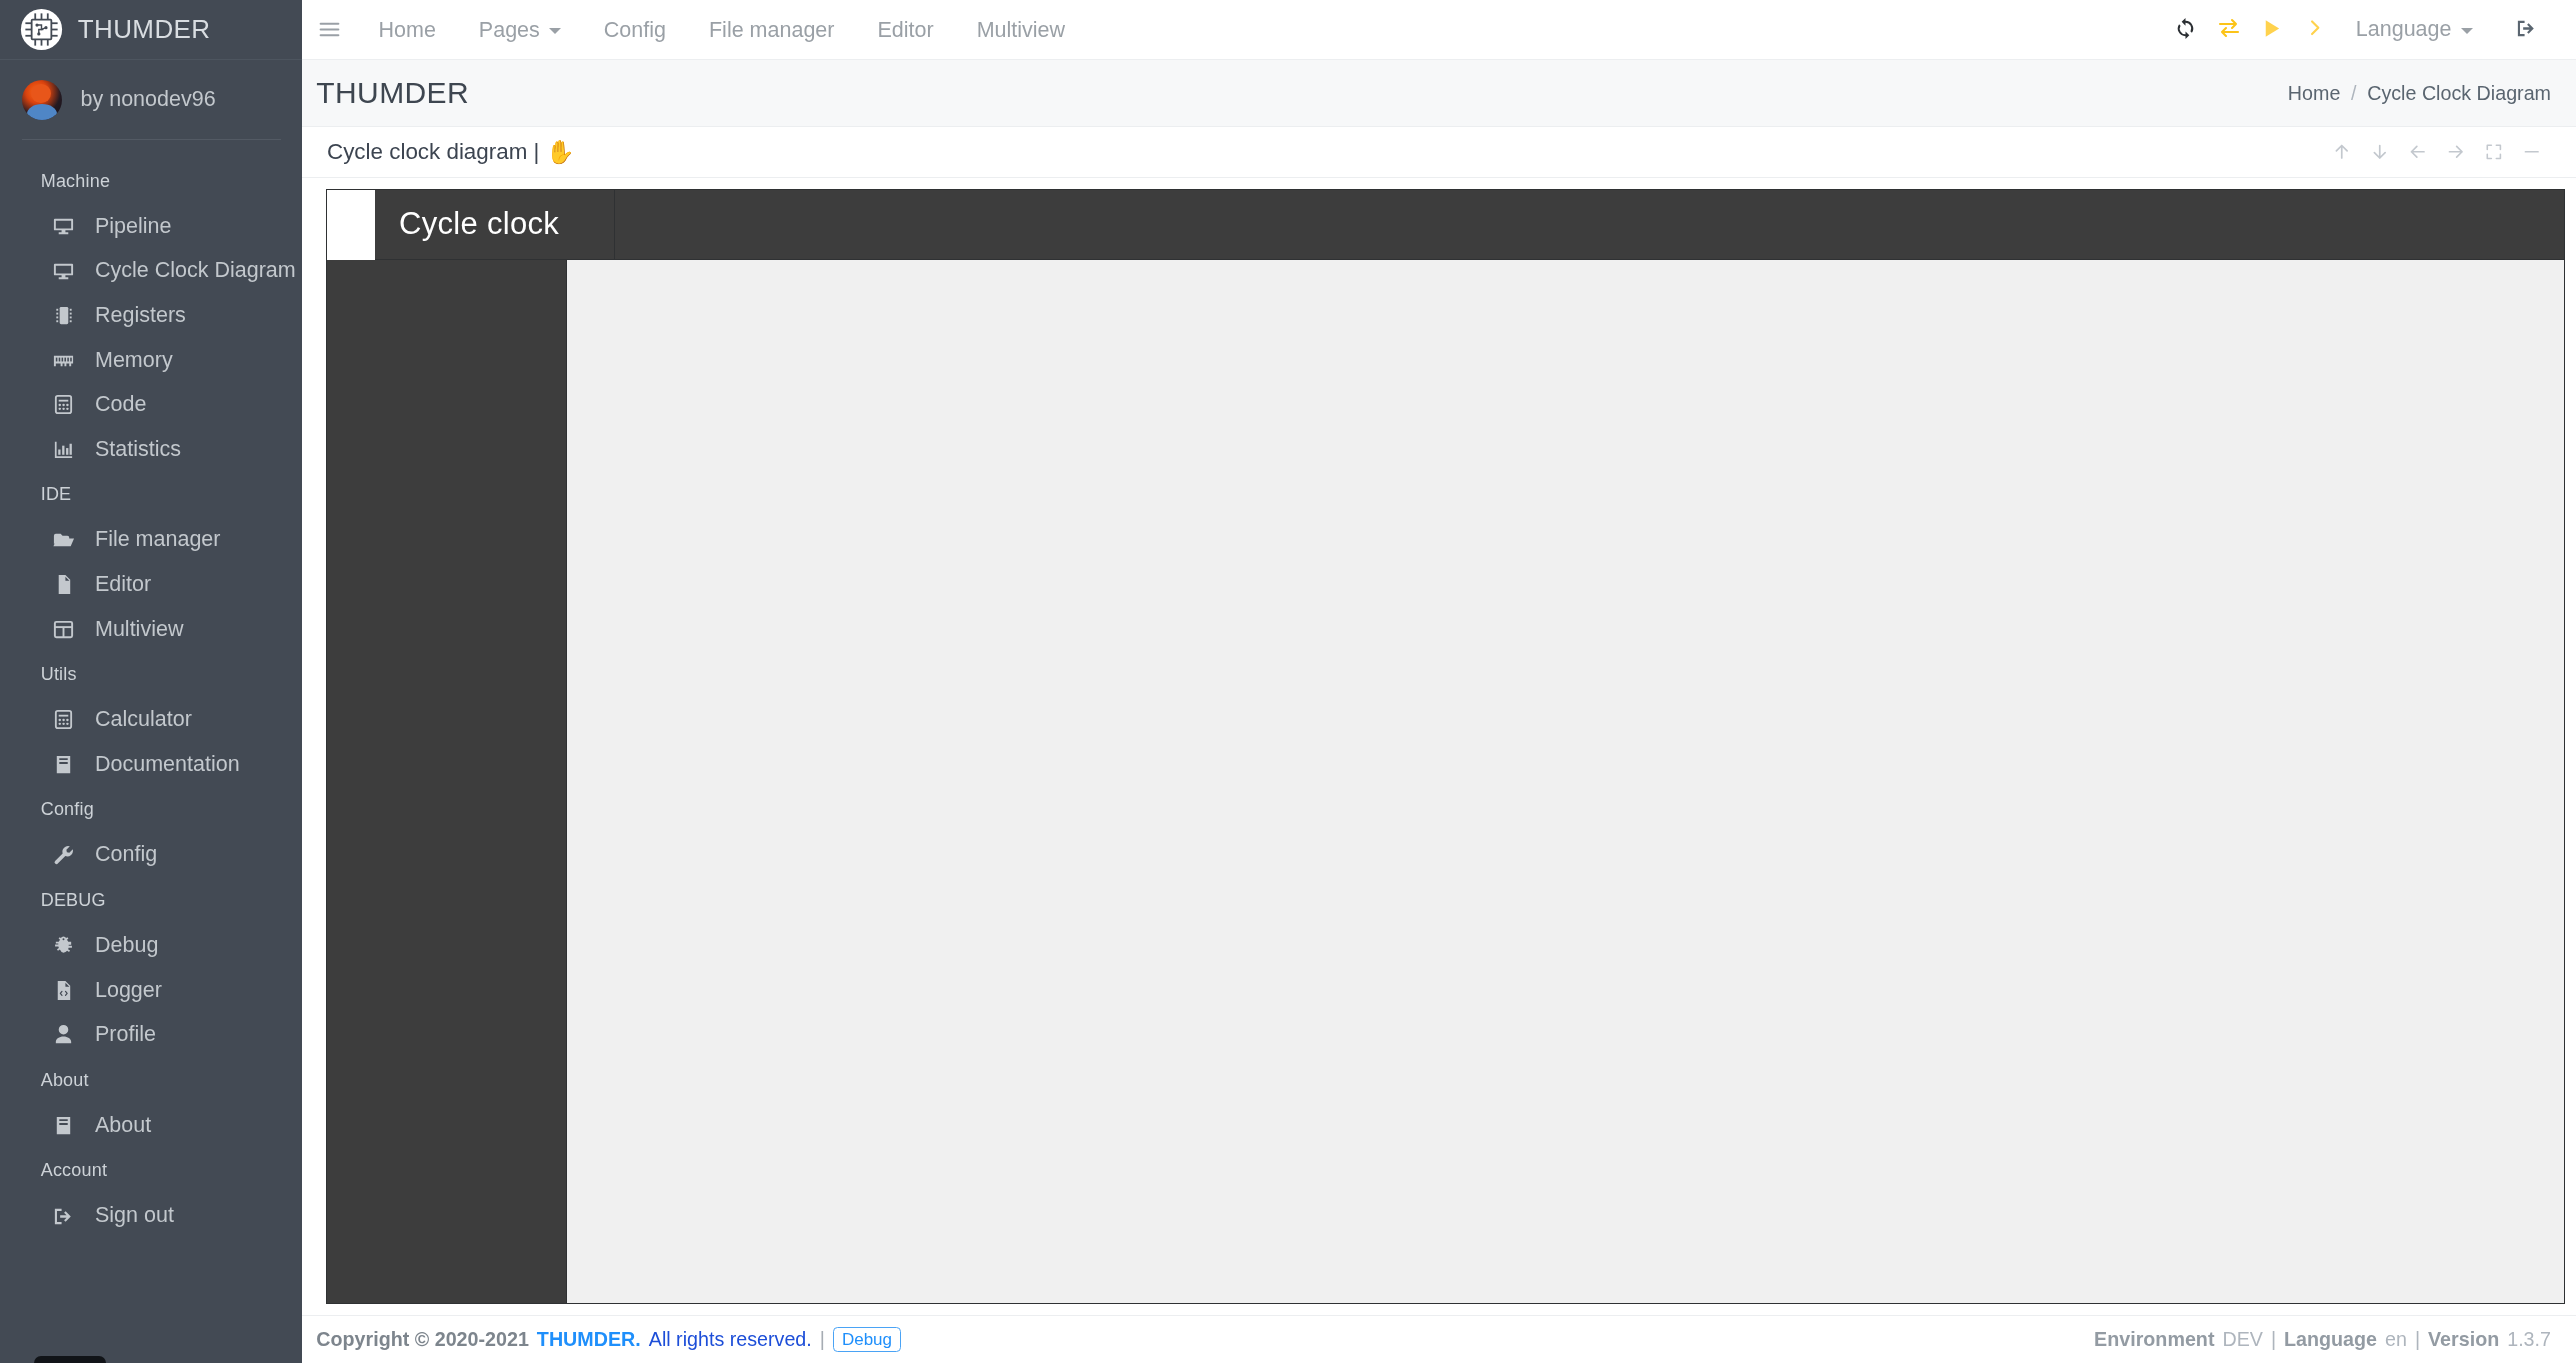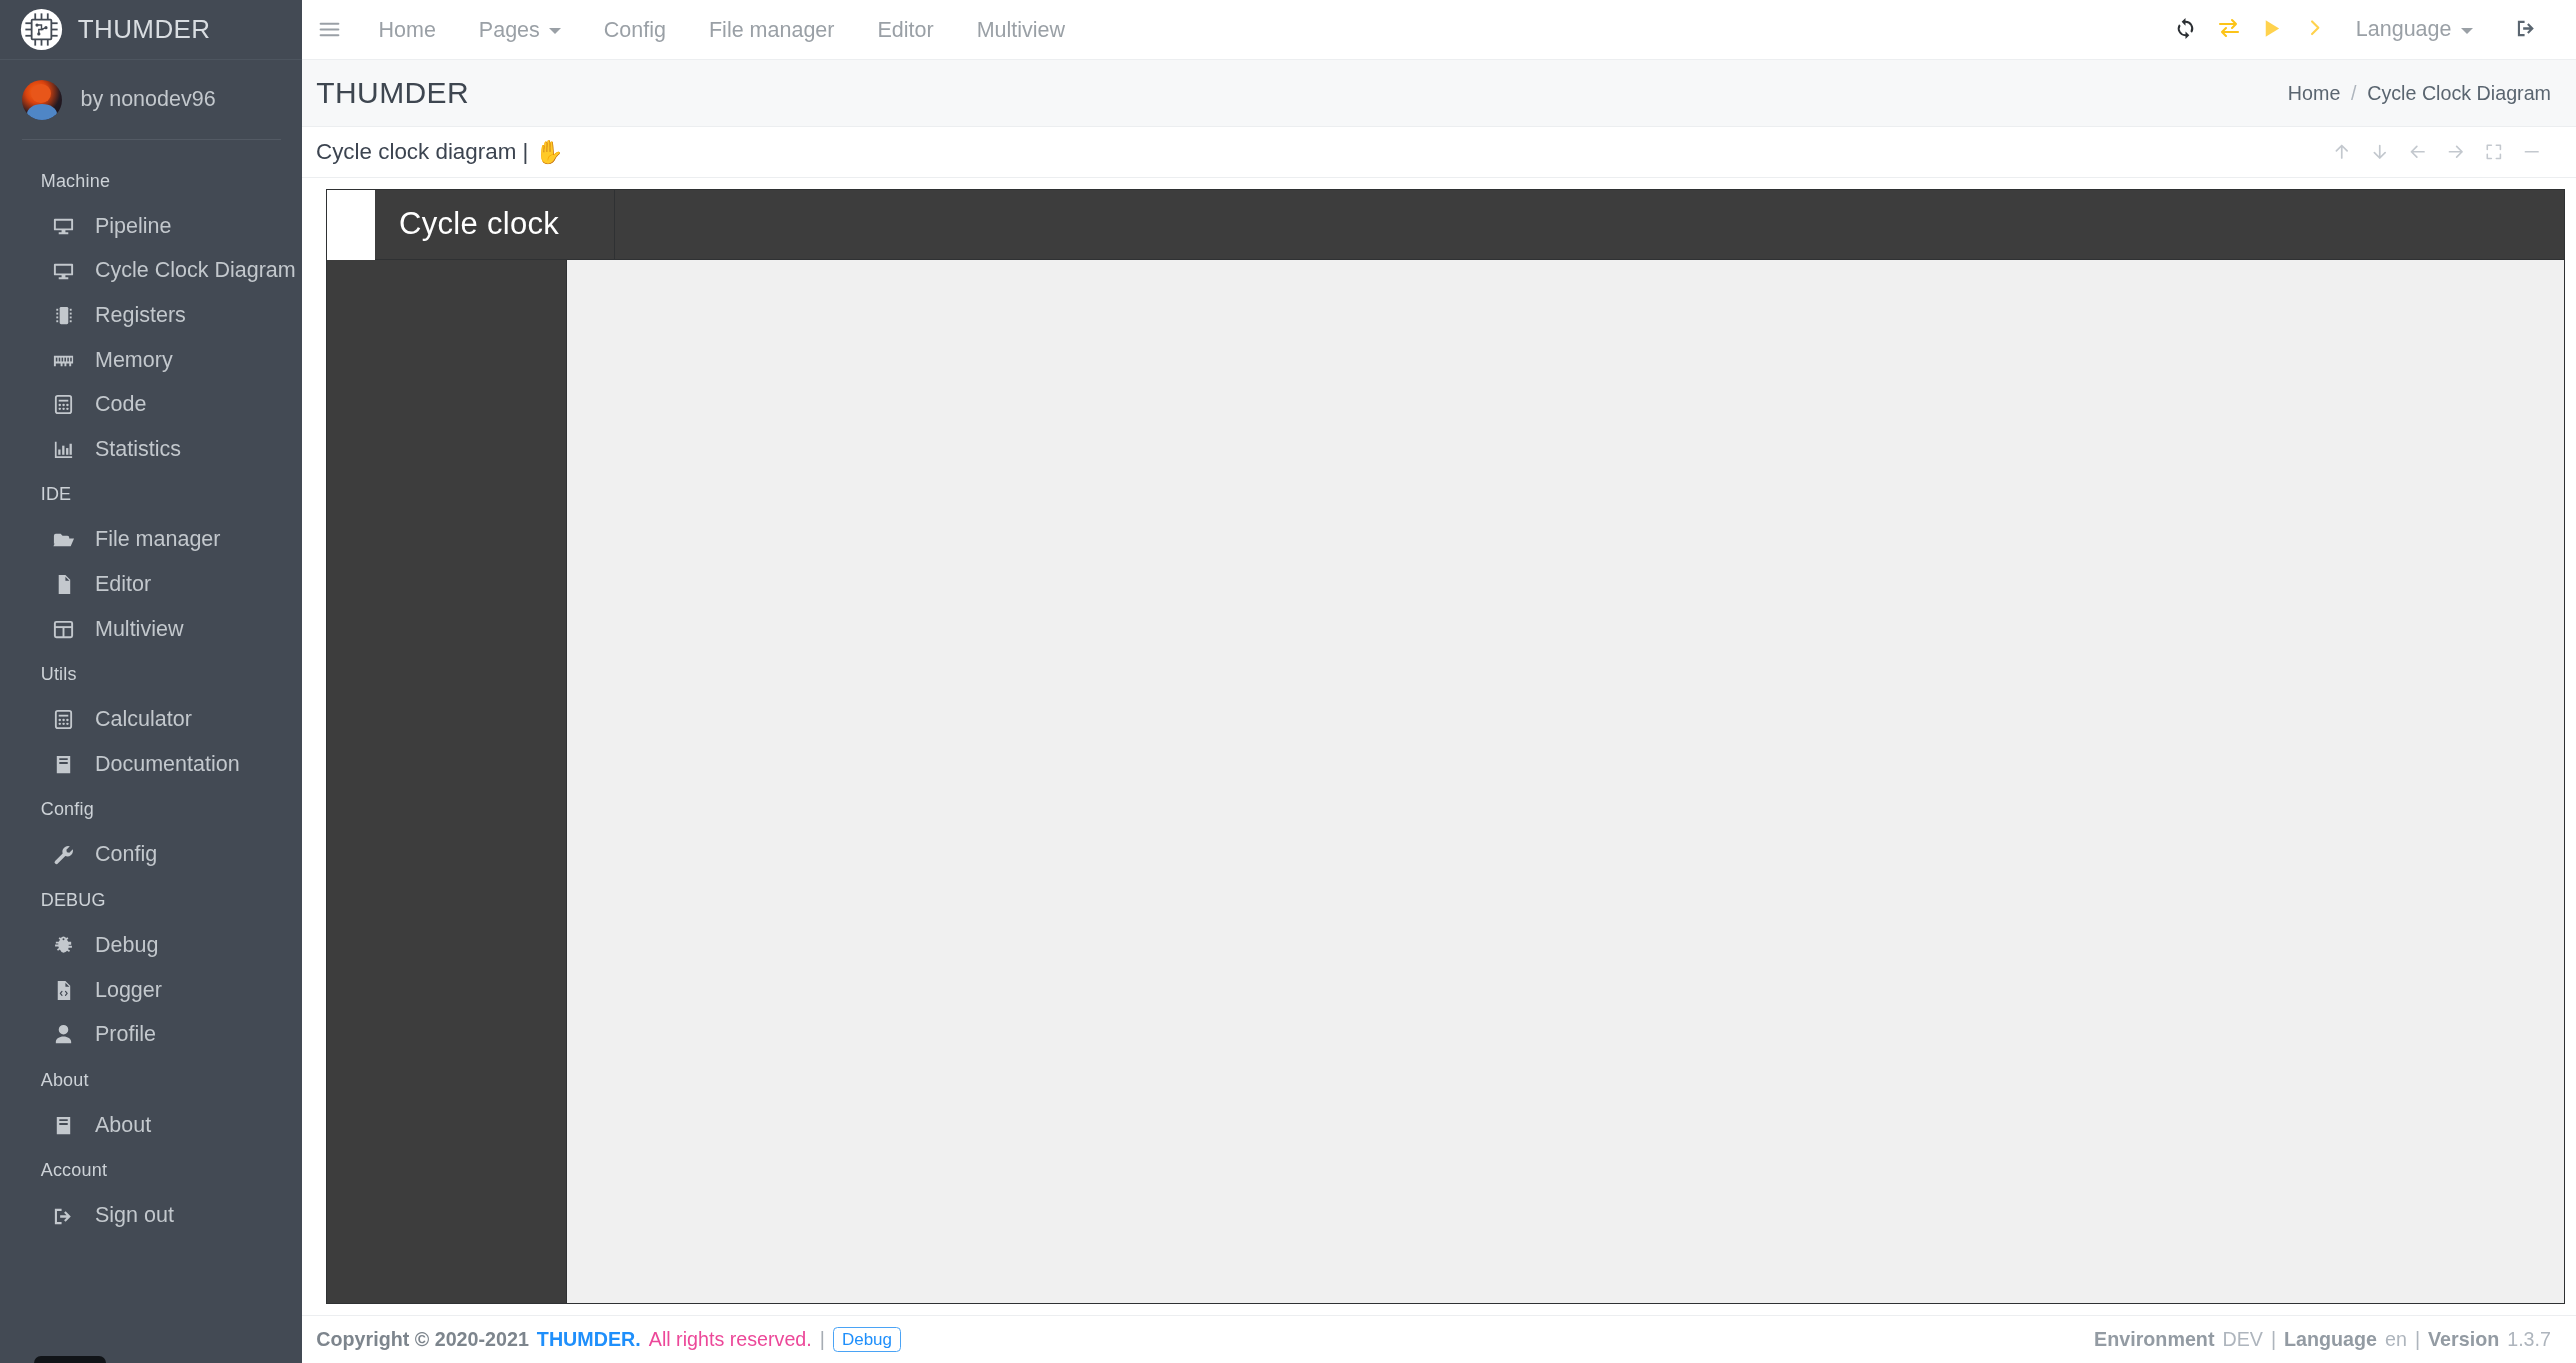--- a/index.html
+++ b/index.html
@@ -174,21 +174,21 @@
   .card {
     margin: 0 0 0 0;
     border-top: 0;
     background: #ffffff;
     display: flex; flex-direction: column;
     flex: 1 1 auto;
   }
   .card-head {
     height: 51px; flex: 0 0 51px;
     display: flex; align-items: center;
-    padding: 0 25px 0 14px;
+    padding: 0 25px 0 25px;
     border-bottom: 0.9px solid #eceef0;
   }
   .card-title {
     color: #3c4450; font-size: 22.4px;
     display: flex; align-items: center; gap: 7.2px;
   }
   .hand-glyph { font-size: 23px; line-height: 1; color: #2c3036; }
   .card-tools {
     margin-left: auto; display: flex; align-items: center; gap: 0;
   }
@@ -244,21 +244,21 @@
     height: 48px; flex: 0 0 48px;
     background: #ffffff;
     border-top: 0.9px solid #eceef0;
     display: flex; align-items: center;
     padding: 0 25px 0 14.3px;
     font-size: 19.7px;
   }
   .foot-left { display: flex; align-items: center; gap: 8px; color: #9aa0a6; }
   .foot-strong { color: #7d858d; font-weight: bold; }
   .foot-brand { color: #1f8ffb; font-weight: bold; }
-  .foot-muted { color: #ec4899; }
+  .foot-muted { color: #1d4ed8; }
   .foot-pipe { color: #a6acb3; }
   .debug-badge {
     border: 0.9px solid #4aa3f5;
     color: #1f8ffb;
     border-radius: 4.5px;
     padding: 2.7px 8px 3.6px 8px;
     font-size: 17px;
     line-height: 1;
     cursor: pointer;
   }

